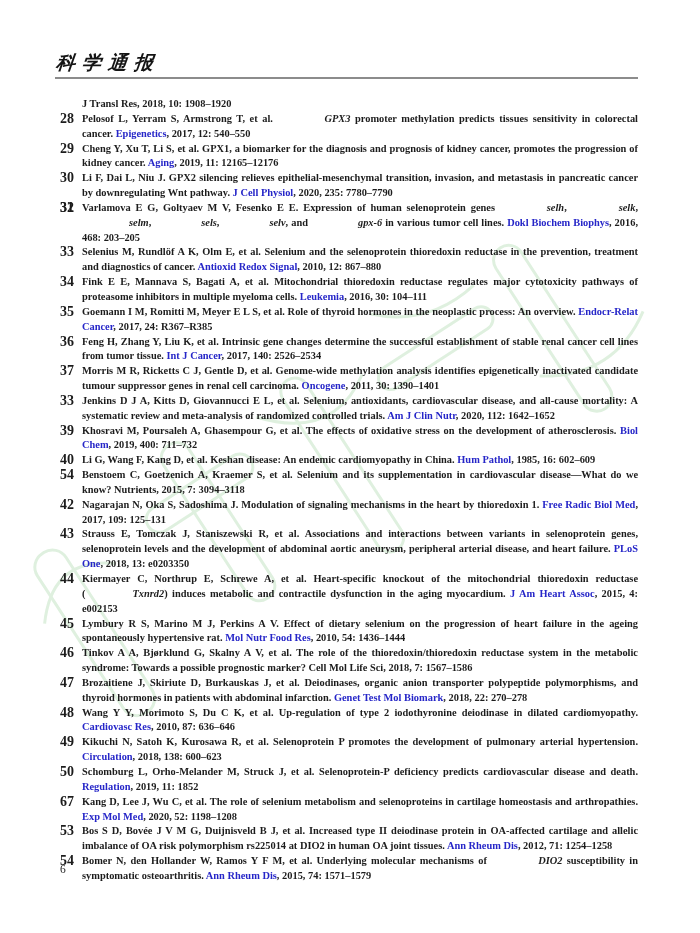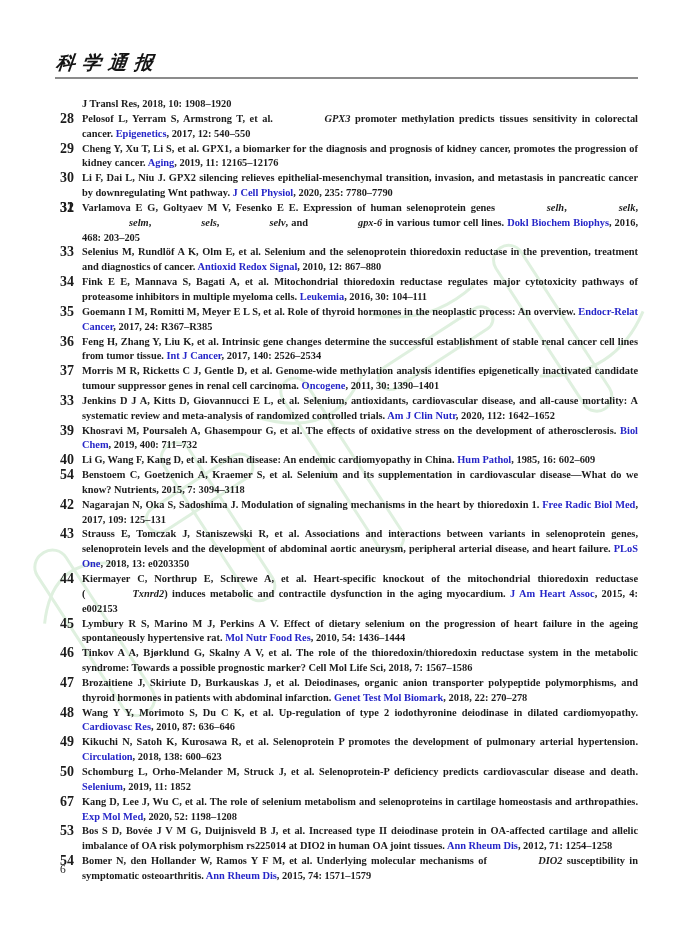--- a/index.html
+++ b/index.html
@@ -122,21 +122,21 @@
       <div class="ref"><span class="ref-num">40</span><span class="ref-body"><span class="plain">Li G, Wang F, Kang D, et al. Keshan disease: An endemic cardiomyopathy in China. </span><a class="jlink">Hum Pathol</a><span class="plain">, 1985, 16: 602–609</span></span></div>
       <div class="ref"><span class="ref-num">54</span><span class="ref-body"><span class="plain">Benstoem C, Goetzenich A, Kraemer S, et al. Selenium and its supplementation in cardiovascular disease—What do we know? Nutrients, 2015, 7: 3094–3118</span></span></div>
       <div class="ref"><span class="ref-num">42</span><span class="ref-body"><span class="plain">Nagarajan N, Oka S, Sadoshima J. Modulation of signaling mechanisms in the heart by thioredoxin 1. </span><a class="jlink">Free Radic Biol Med</a><span class="plain">, 2017, 109: 125–131</span></span></div>
       <div class="ref"><span class="ref-num">43</span><span class="ref-body"><span class="plain">Strauss E, Tomczak J, Staniszewski R, et al. Associations and interactions between variants in selenoprotein genes, selenoprotein levels and the development of abdominal aortic aneurysm, peripheral arterial disease, and heart failure. </span><a class="jlink">PLoS One</a><span class="plain">, 2018, 13: e0203350</span></span></div>
       <div class="ref"><span class="ref-num">44</span><span class="ref-body"><span class="plain">Kiermayer C, Northrup E, Schrewe A, et al. Heart-specific knockout of the mitochondrial thioredoxin reductase (</span><span class="ital">Txnrd2</span><span class="plain">) induces metabolic and contractile dysfunction in the aging myocardium. </span><a class="jlink">J Am Heart Assoc</a><span class="plain">, 2015, 4: e002153</span></span></div>
       <div class="ref"><span class="ref-num">45</span><span class="ref-body"><span class="plain">Lymbury R S, Marino M J, Perkins A V. Effect of dietary selenium on the progression of heart failure in the ageing spontaneously hypertensive rat. </span><a class="jlink">Mol Nutr Food Res</a><span class="plain">, 2010, 54: 1436–1444</span></span></div>
       <div class="ref"><span class="ref-num">46</span><span class="ref-body"><span class="plain">Tinkov A A, Bjørklund G, Skalny A V, et al. The role of the thioredoxin/thioredoxin reductase system in the metabolic syndrome: Towards a possible prognostic marker? Cell Mol Life Sci, 2018, 7: 1567–1586</span></span></div>
       <div class="ref"><span class="ref-num">47</span><span class="ref-body"><span class="plain">Brozaitiene J, Skiriute D, Burkauskas J, et al. Deiodinases, organic anion transporter polypeptide polymorphisms, and thyroid hormones in patients with abdominal infarction. </span><a class="jlink">Genet Test Mol Biomark</a><span class="plain">, 2018, 22: 270–278</span></span></div>
       <div class="ref"><span class="ref-num">48</span><span class="ref-body"><span class="plain">Wang Y Y, Morimoto S, Du C K, et al. Up-regulation of type 2 iodothyronine deiodinase in dilated cardiomyopathy. </span><a class="jlink">Cardiovasc Res</a><span class="plain">, 2010, 87: 636–646</span></span></div>
       <div class="ref"><span class="ref-num">49</span><span class="ref-body"><span class="plain">Kikuchi N, Satoh K, Kurosawa R, et al. Selenoprotein P promotes the development of pulmonary arterial hypertension. </span><a class="jlink">Circulation</a><span class="plain">, 2018, 138: 600–623</span></span></div>
-      <div class="ref"><span class="ref-num">50</span><span class="ref-body"><span class="plain">Schomburg L, Orho-Melander M, Struck J, et al. Selenoprotein-P deficiency predicts cardiovascular disease and death. </span><a class="jlink">Selenium</a><span class="plain">, 2019, 11: 1852</span></span></div>
+      <div class="ref"><span class="ref-num">50</span><span class="ref-body"><span class="plain">Schomburg L, Orho-Melander M, Struck J, et al. Selenoprotein-P deficiency predicts cardiovascular disease and death. </span><a class="jlink">Regulation</a><span class="plain">, 2019, 11: 1852</span></span></div>
       <div class="ref"><span class="ref-num">67</span><span class="ref-body"><span class="plain">Kang D, Lee J, Wu C, et al. The role of selenium metabolism and selenoproteins in cartilage homeostasis and arthropathies. </span><a class="jlink">Exp Mol Med</a><span class="plain">, 2020, 52: 1198–1208</span></span></div>
       <div class="ref"><span class="ref-num">53</span><span class="ref-body"><span class="plain">Bos S D, Bovée J V M G, Duijnisveld B J, et al. Increased type II deiodinase protein in OA-affected cartilage and allelic imbalance of OA risk polymorphism rs225014 at DIO2 in human OA joint tissues. </span><a class="jlink">Ann Rheum Dis</a><span class="plain">, 2012, 71: 1254–1258</span></span></div>
       <div class="ref"><span class="ref-num">54</span><span class="ref-body"><span class="plain">Bomer N, den Hollander W, Ramos Y F M, et al. Underlying molecular mechanisms of </span><span class="ital">DIO2</span><span class="plain"> susceptibility in symptomatic osteoarthritis. </span><a class="jlink">Ann Rheum Dis</a><span class="plain">, 2015, 74: 1571–1579</span></span></div>
     </main>
 
   <div class="page-num">6</div>
 
 </div>
 
 </body></html>

